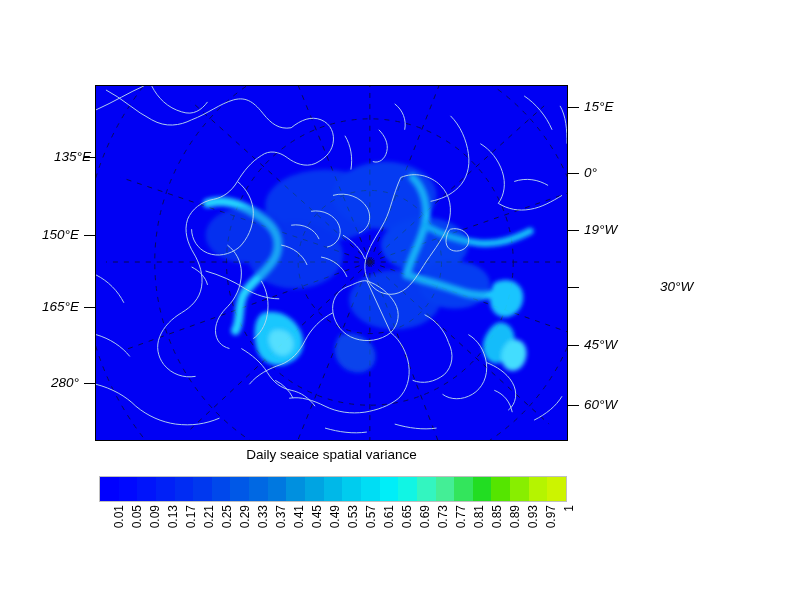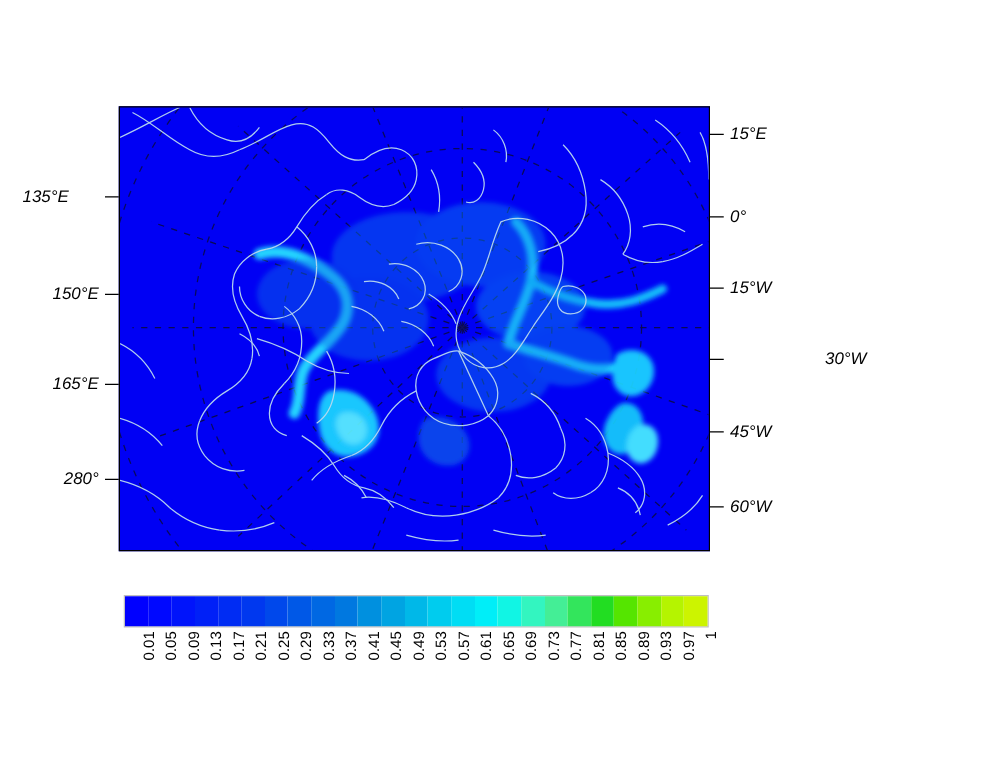--- a/index.html
+++ b/index.html
@@ -303,44 +303,45 @@
 
         <g>
           <path d="M273,175 l4,4 M277,175 l-4,4" stroke="#101060" stroke-width="1.1"></path>
         </g>
       </g>
     </svg>
   </div>
 
   <div id="left-ticks">
       <div class="tick tick-left" style="left: 84px; top: 157px;"></div>
-      <div class="ticklabel ticklabel-left" style="right: 737px; top: 157px; margin-left: 36px;">135°E</div>
+      <div class="ticklabel ticklabel-left" style="right: 701px; top: 157px; margin-left: 36px;">135°E</div>
       <div class="tick tick-left" style="left: 84px; top: 235px;"></div>
       <div class="ticklabel ticklabel-left" style="right: 713px; top: 235px;">150°E</div>
       <div class="tick tick-left" style="left: 84px; top: 307px;"></div>
       <div class="ticklabel ticklabel-left" style="right: 713px; top: 307px;">165°E</div>
       <div class="tick tick-left" style="left: 84px; top: 383px;"></div>
       <div class="ticklabel ticklabel-left" style="right: 713px; top: 383px;">280°</div>
     </div>
 
   <div id="right-ticks">
       <div class="tick tick-right" style="left: 568px; top: 107px;"></div>
       <div class="ticklabel ticklabel-right" style="left: 584px; top: 107px;">15°E</div>
       <div class="tick tick-right" style="left: 568px; top: 173px;"></div>
       <div class="ticklabel ticklabel-right" style="left: 584px; top: 173px;">0°</div>
       <div class="tick tick-right" style="left: 568px; top: 230px;"></div>
-      <div class="ticklabel ticklabel-right" style="left: 584px; top: 230px;">15°W</div>
+      <div class="ticklabel ticklabel-right" style="left: 584px; top: 230px;">19°W</div>
       <div class="tick tick-right" style="left: 568px; top: 287px;"></div>
       <div class="ticklabel ticklabel-right" style="left: 616px; top: 287px; margin-left: 44px;">30°W</div>
       <div class="tick tick-right" style="left: 568px; top: 345px;"></div>
       <div class="ticklabel ticklabel-right" style="left: 584px; top: 345px;">45°W</div>
       <div class="tick tick-right" style="left: 568px; top: 405px;"></div>
       <div class="ticklabel ticklabel-right" style="left: 584px; top: 405px;">60°W</div>
     </div>
 
+  <div id="caption">Daily seaice spatial variance</div>
 
   <div id="colorbar-wrap">
     <div id="colorbar">
         <div class="cb-cell" style="background: rgb(0, 0, 255);"></div>
         <div class="cb-cell" style="background: rgb(0, 8, 255);"></div>
         <div class="cb-cell" style="background: rgb(0, 20, 251);"></div>
         <div class="cb-cell" style="background: rgb(0, 32, 247);"></div>
         <div class="cb-cell" style="background: rgb(0, 44, 243);"></div>
         <div class="cb-cell" style="background: rgb(0, 56, 239);"></div>
         <div class="cb-cell" style="background: rgb(0, 72, 235);"></div>

